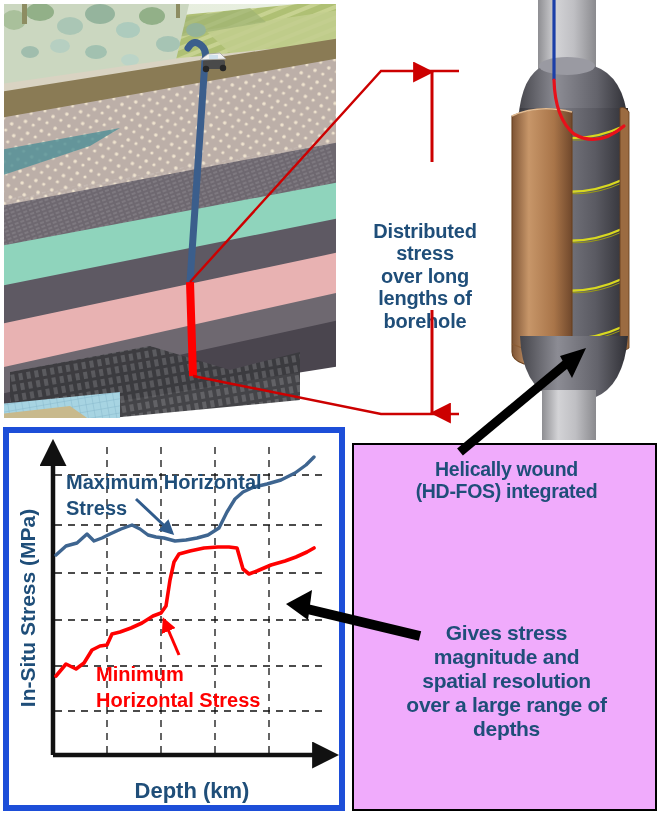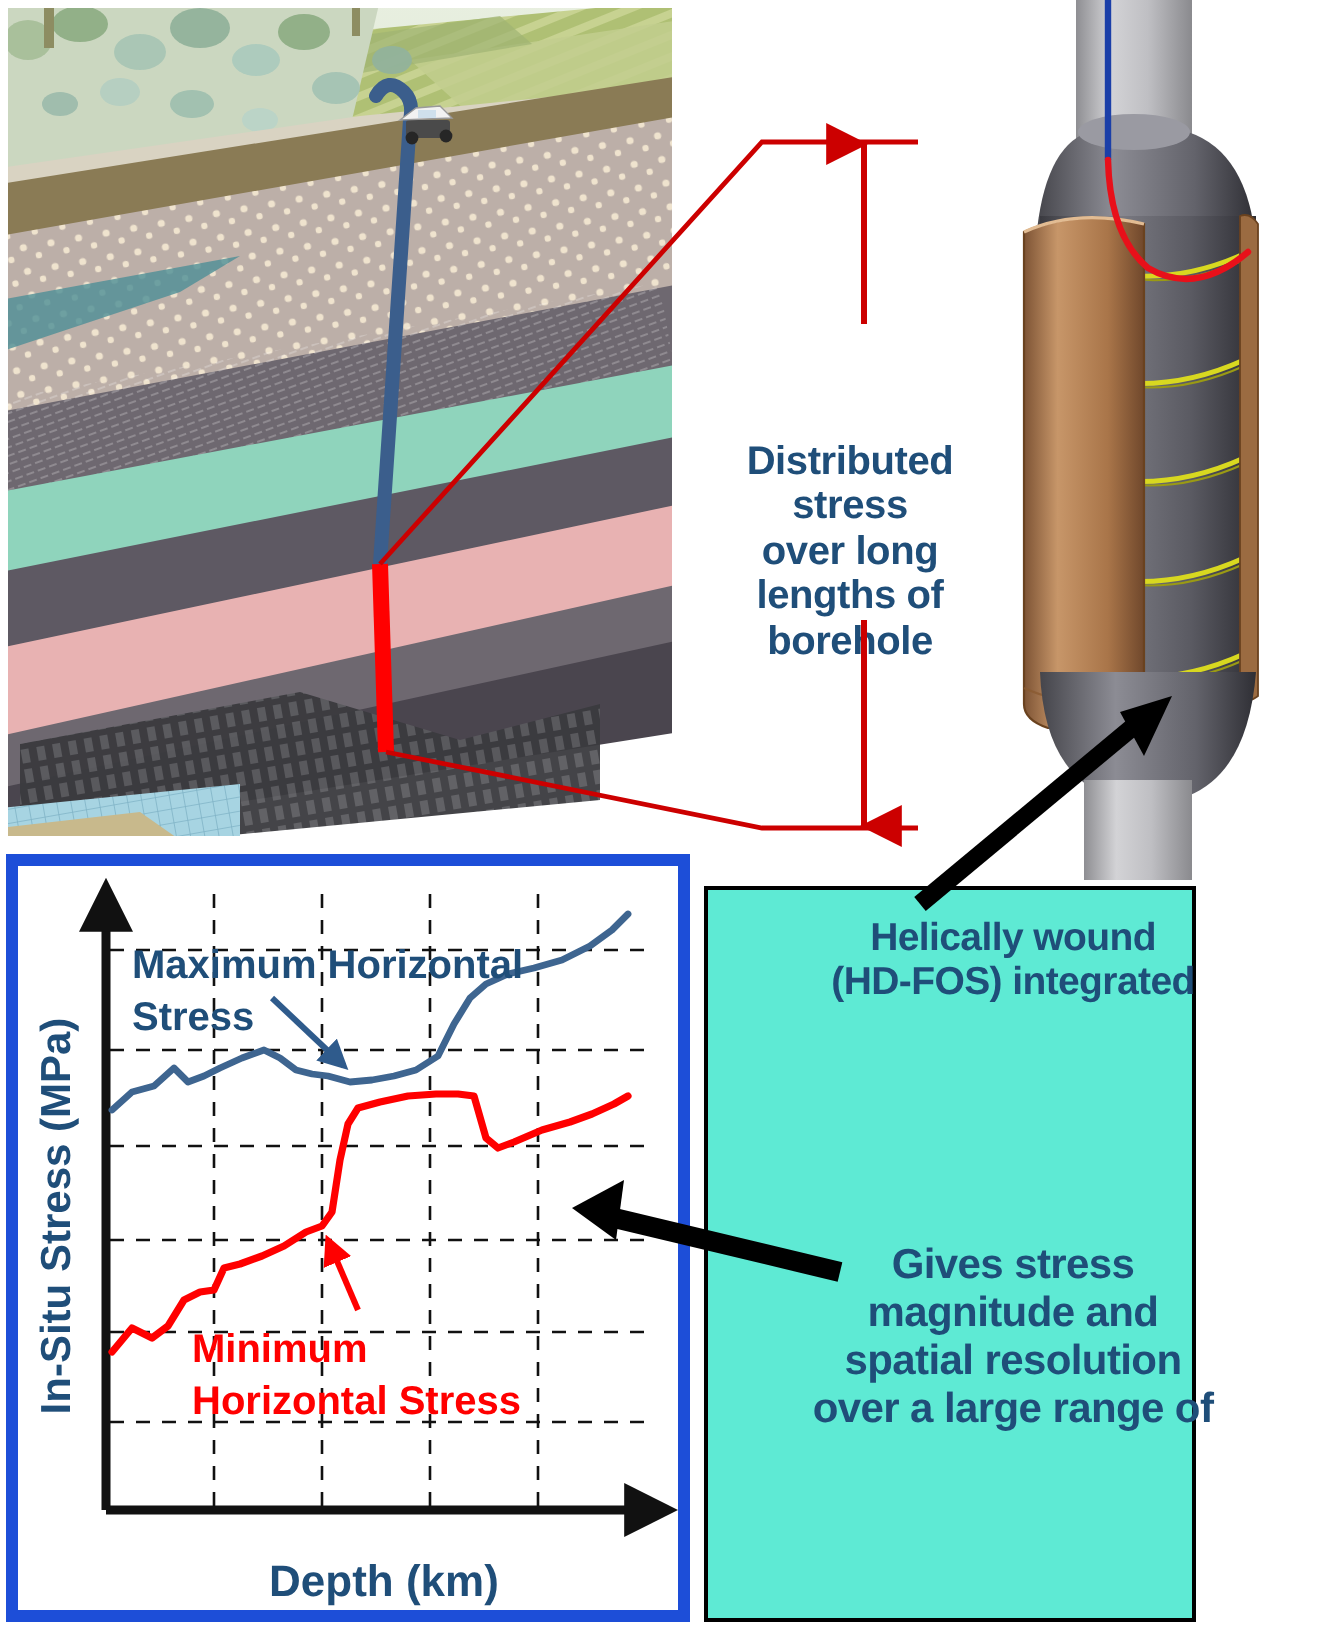--- a/index.html
+++ b/index.html
@@ -19,21 +19,21 @@
             letter-spacing:-.2px;}
 
   
   #tool{left:498px;top:0;width:162px;height:440px;overflow:hidden;}
 
   
   #chart{left:3px;top:427px;width:342px;height:384px;border:6px solid #1d4ed8;background:#fff;}
   #chart-svg{position:absolute;left:0;top:0;}
 
   
-  #textbox{left:352px;top:443px;width:246px;height:368px;border:2px solid #000;background:#5eead4;}
+  #textbox{left:352px;top:443px;width:305px;height:368px;border:2px solid #000;background:#f0abfc;}
   .tb-block{color:#1F4E79;font-weight:bold;text-align:center;line-height:1.14;
             letter-spacing:-.3px;}
   #tb1{position:absolute;left:6px;top:13px;width:293px;font-size:19.5px;}
   #tb2{position:absolute;left:6px;top:176px;width:293px;font-size:21px;}
 
   
   #overlay{position:absolute;left:0;top:0;width:660px;height:814px;pointer-events:none;}
 </style>
 </head>
 <body>
@@ -271,20 +271,21 @@
 <div class="panel" id="textbox">
   <div class="tb-block" id="tb1">
     <div>Helically wound</div>
     <div>(HD-FOS) integrated</div>
   </div>
   <div class="tb-block" id="tb2">
     <div>Gives stress</div>
     <div>magnitude and</div>
     <div>spatial resolution</div>
     <div>over a large range of</div>
+    <div>depths</div>
   </div>
 </div>
 
 <svg id="overlay" viewBox="0 0 660 814">
   <defs>
     <marker id="redUp" viewBox="0 0 10 10" refX="5" refY="1" markerWidth="7" markerHeight="7" orient="auto">
       <path d="M5,0 L10,10 L0,10 z" fill="#CC0000"></path>
     </marker>
     <marker id="redDown" viewBox="0 0 10 10" refX="5" refY="9" markerWidth="7" markerHeight="7" orient="auto">
       <path d="M5,10 L0,0 L10,0 z" fill="#CC0000"></path>

